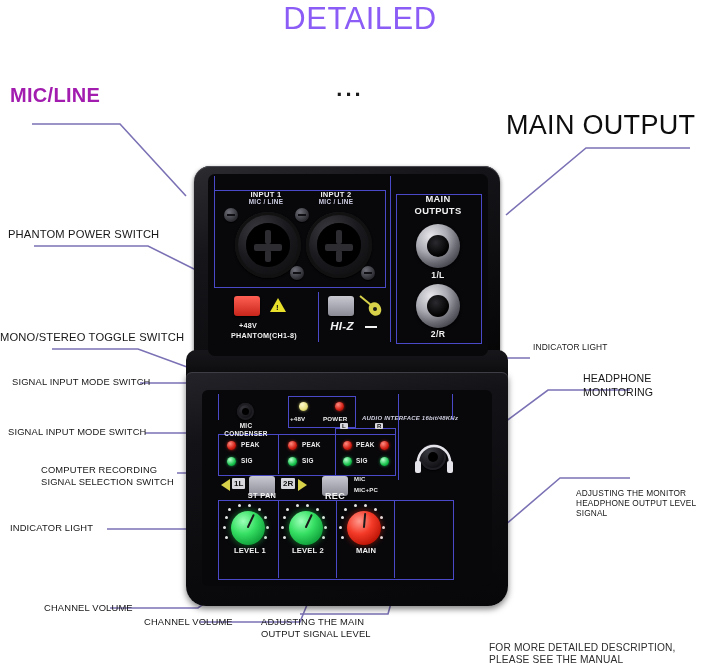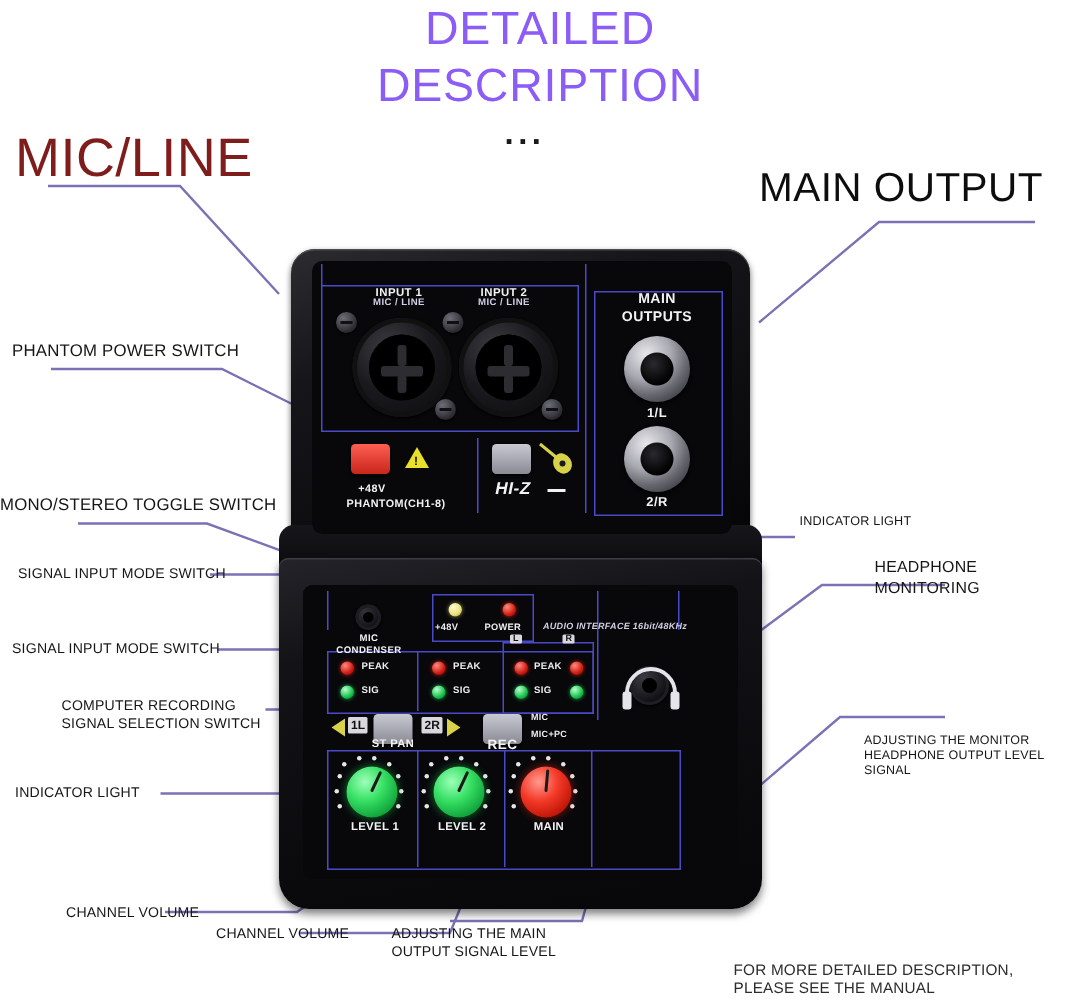--- a/index.html
+++ b/index.html
@@ -6,21 +6,21 @@
   body{width:720px;height:668px;position:relative;overflow:hidden;
        font-family:"Liberation Sans",sans-serif;color:#111;}
 
   .abs{position:absolute;}
 
   
   #title{left:0;top:0;width:720px;text-align:center;font-size:31px;
          line-height:38px;letter-spacing:.5px;color:#8b5cf6;}
   #ellipsis{left:0;top:76px;width:700px;text-align:center;font-size:22px;
             letter-spacing:3px;color:#1a1a1a;font-weight:700;}
-  #micline{left:10px;top:84px;font-size:36px;letter-spacing:.3px;color:#7f1d1d;}
+  #micline{left:10px;top:84px;font-size:20px;letter-spacing:.3px;color:#a21caf;font-weight:bold;}
   #mainout{left:506px;top:110px;font-size:27px;letter-spacing:.3px;color:#0d0d0d;}
 
   
   .callout{font-size:11.2px;letter-spacing:.15px;color:#161616;line-height:13.5px;
            white-space:pre-line;font-weight:400;}
   .callout.sm{font-size:9.4px;line-height:11.5px;}
 
   
   #leaders{left:0;top:0;width:720px;height:668px;}
 
@@ -160,21 +160,20 @@
     <path d="M110,608 L198,608 L246,574"></path>
 
     <path d="M200,622 L300,622 L318,578"></path>
 
     <path d="M300,614 L388,614 L398,578"></path>
   </g>
 </svg>
 
 <div class="abs" id="title">
   <div>DETAILED</div>
-  <div>DESCRIPTION</div>
 </div>
 <div class="abs" id="ellipsis">...</div>
 <div class="abs" id="micline">MIC/LINE</div>
 <div class="abs" id="mainout">MAIN OUTPUT</div>
 
 <div class="abs callout" style="left:8px;top:228px;">PHANTOM POWER SWITCH</div>
 <div class="abs callout" style="left:0px;top:331px;">MONO/STEREO TOGGLE SWITCH</div>
 <div class="abs callout sm" style="left:12px;top:376px;">SIGNAL INPUT MODE SWITCH</div>
 <div class="abs callout sm" style="left:8px;top:426px;">SIGNAL INPUT MODE SWITCH</div>
 <div class="abs callout sm" style="left:41px;top:464px;">COMPUTER RECORDING

